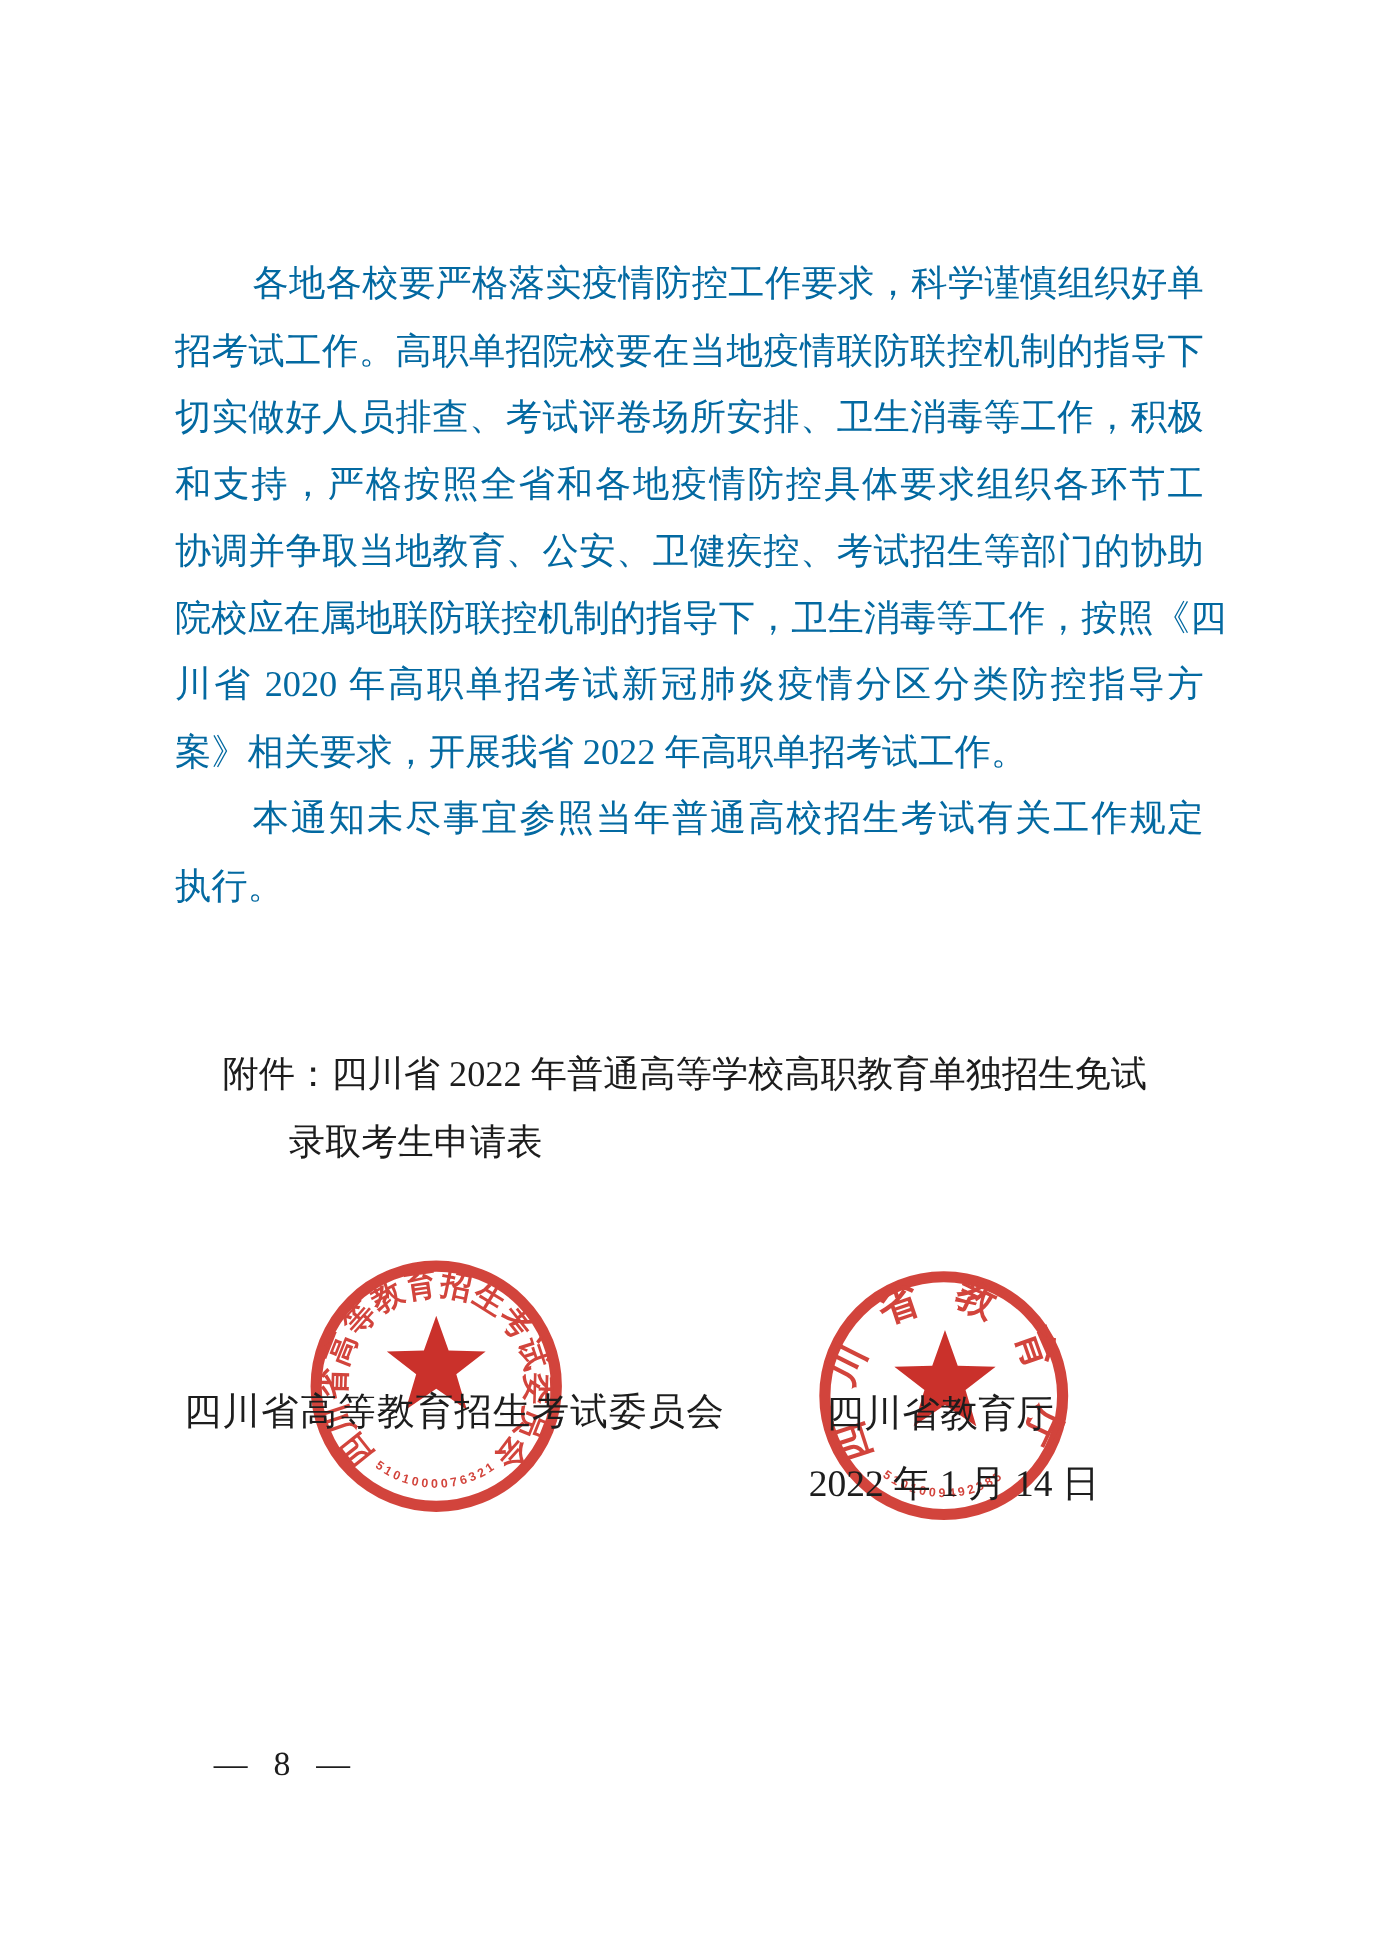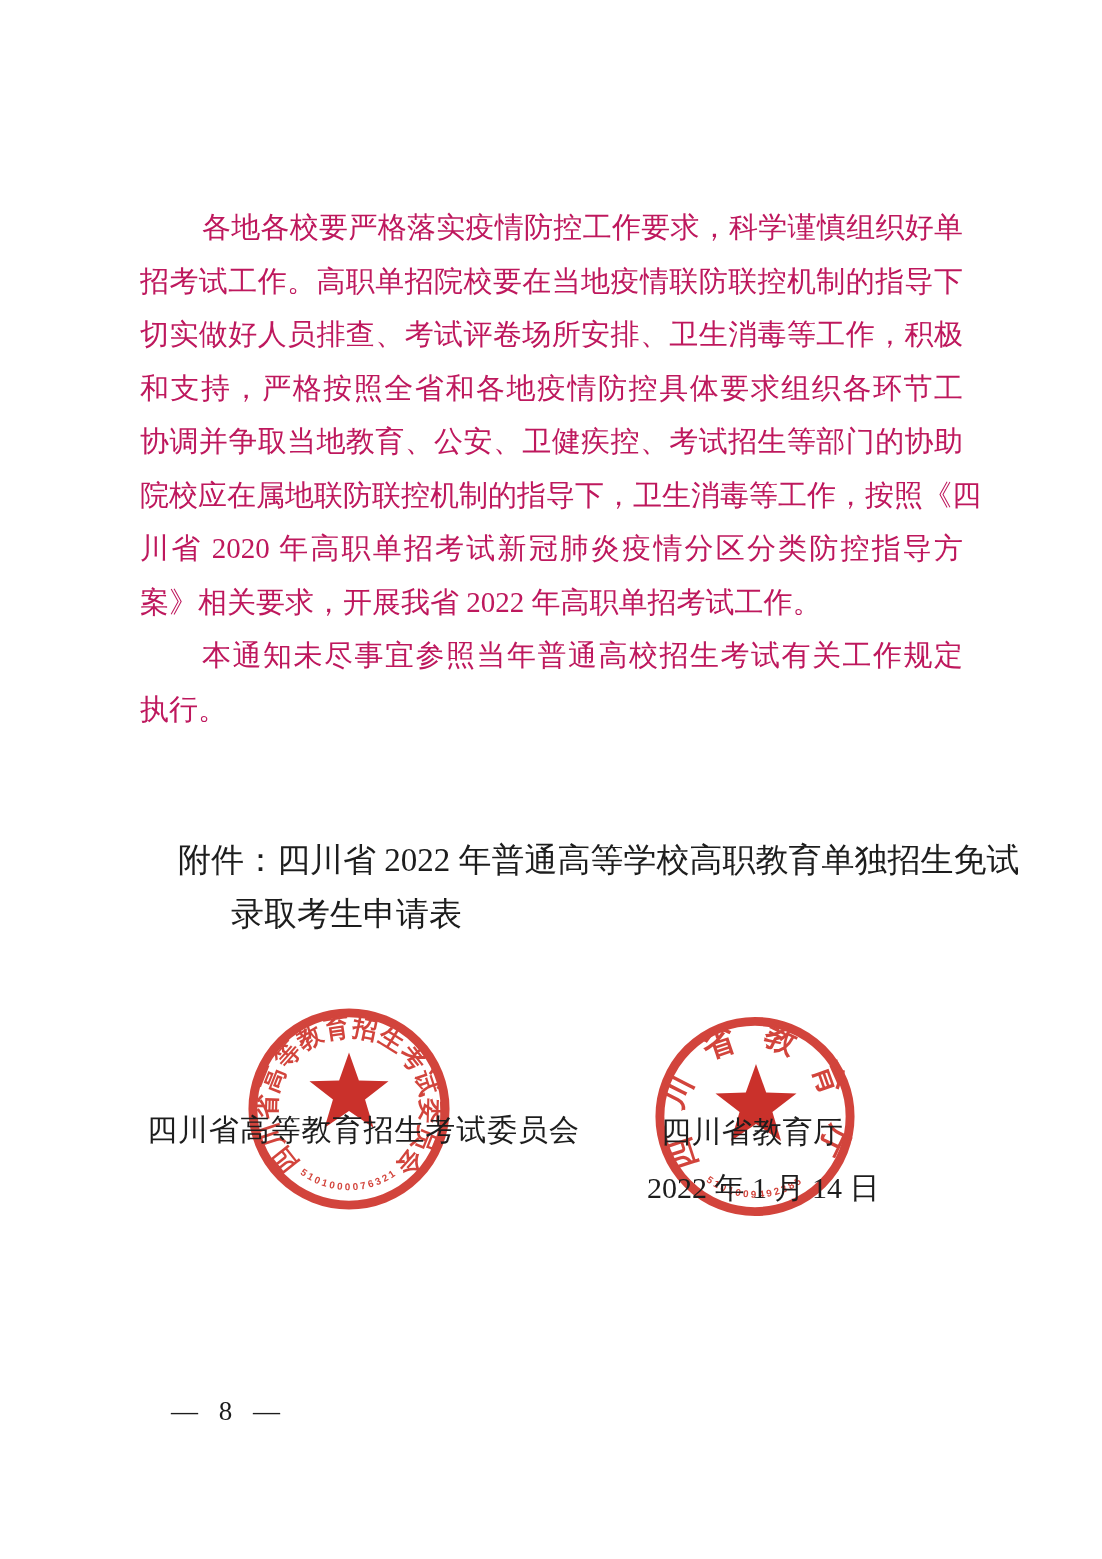--- a/index.html
+++ b/index.html
@@ -17,37 +17,37 @@
   .body-text {
     position: absolute;
     left: 140px;
     top: 201px;
     width: 823px;
   }
   .doc-line {
     height: 53.5px;
     line-height: 53.5px;
     font-size: 29px;
-    color: #be185d;
+    color: #0369a1;
     text-align: justify;
     text-align-last: justify;
     white-space: nowrap;
   }
   .doc-line.indent { padding-left: 62px; }
   .doc-line.last-line { text-align-last: left; }
   .attachment {
     position: absolute;
     left: 140px;
     top: 834px;
     width: 823px;
   }
   .att-line {
     height: 53.5px;
     line-height: 53.5px;
-    font-size: 33px;
+    font-size: 29px;
     white-space: nowrap;
   }
   .att-line1 { padding-left: 38px; }
   .att-line2 { padding-left: 91px; }
   .seal {
     position: absolute;
     opacity: 0.92;
     z-index: 1;
   }
   .seal-left { left: 244px; top: 1003px; width: 210px; height: 212px; }

